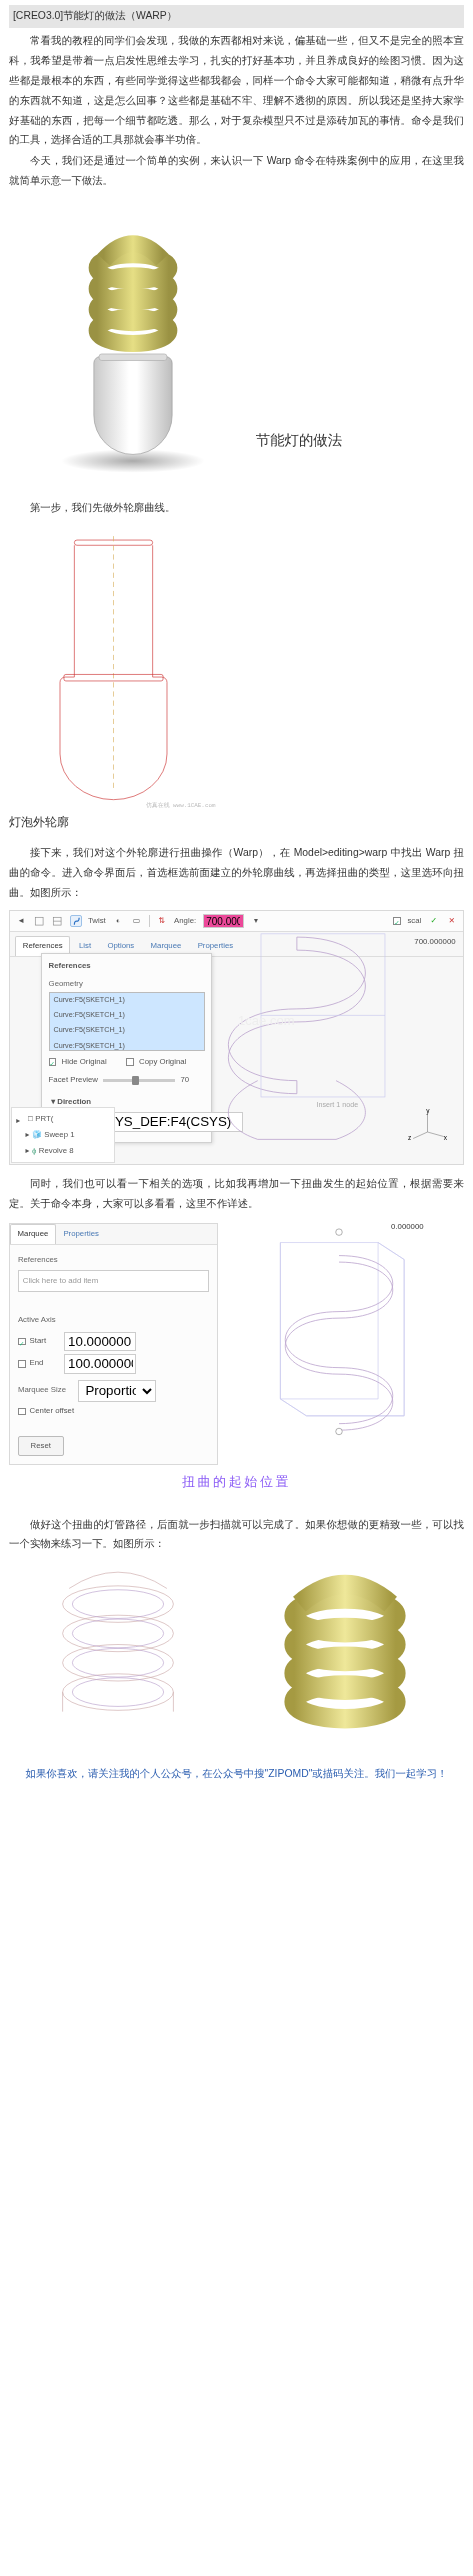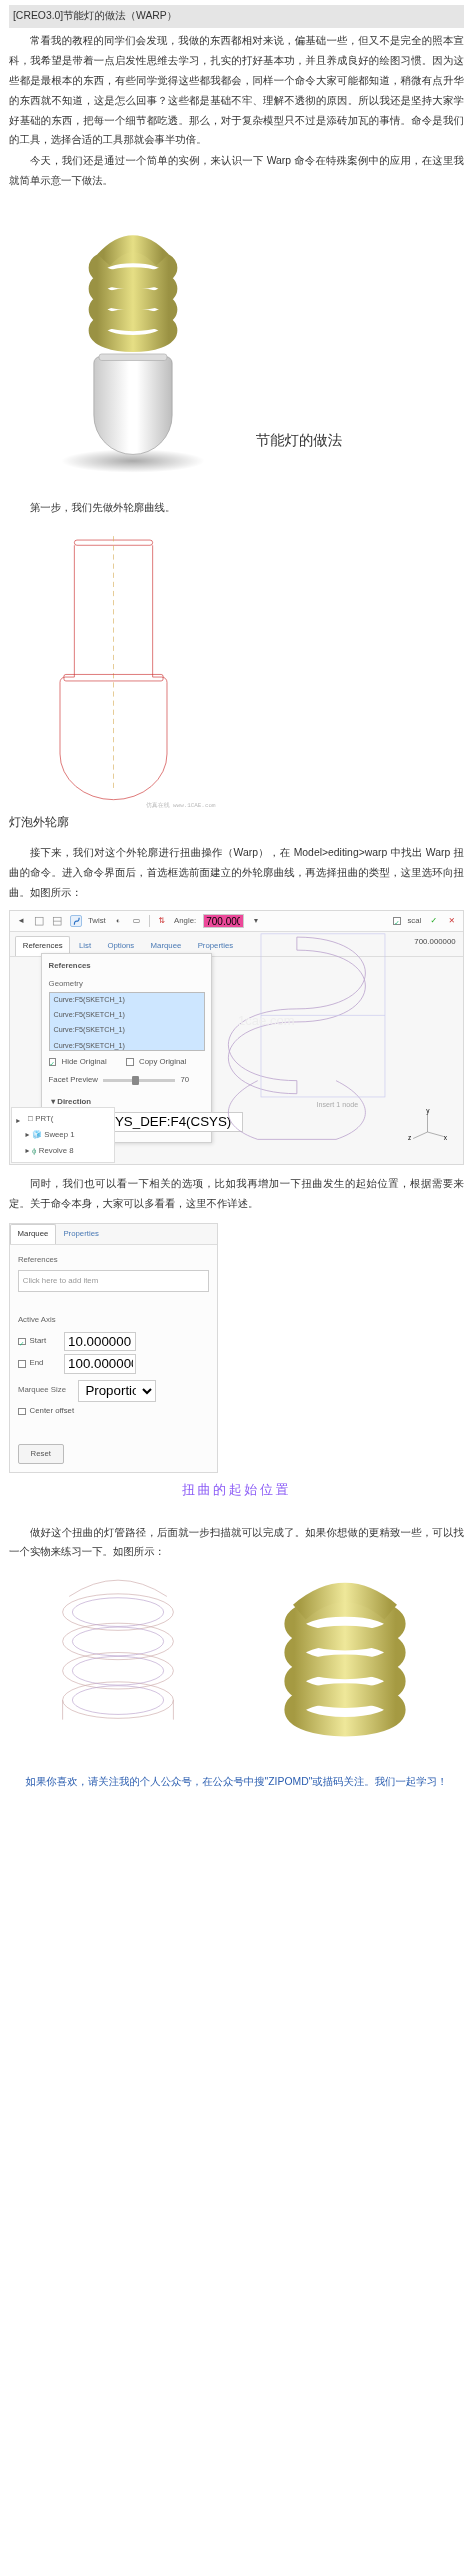--- a/index.html
+++ b/index.html
@@ -115,21 +115,21 @@
   .marq-body { padding:7.8px; background:#fcfcfc; }
   .ref-box {
     border:0.7px solid #ccc; background:#fff; padding:2.6px 3.9px; color:#999;
     margin-bottom:21px;
   }
   .num-input {
     width:72px; border:0.7px solid #ccc; padding:1.3px 2.6px; background:#fff;
   }
   .btn-reset {
     border:0.7px solid #bbb; background:#f4f4f4; padding:2px 11.7px;
-    border-radius:2px; display:inline-block; margin-top:22px;
+    border-radius:2px; display:inline-block; margin-top:14px;
   }
   .prop-label { font-size:13px; color:#8b5cf6; letter-spacing:2.6px; margin-top:5.2px; text-align:center; }
   .angle-badge {
     position:absolute; top:-2.6px; right:11.7px;
     font-size:7.8px; background:#fff; color:#333; padding:0 1.3px;
   }
   .twist-preview {
     display:inline-block; width:196px; height:235px; position:relative; vertical-align:top; margin-left:19.6px;
   }
   .final-row {
@@ -382,20 +382,35 @@
       </div>
       <div class="field-row">
         <span class="chk"></span>
         <span>Center offset</span>
       </div>
 
       <div class="btn-reset">Reset</div>
     </div>
   </div>
 
+  <div class="twist-preview">
+    <span class="angle-badge">0.000000</span>
+    <svg width="196" height="215" viewBox="0 0 300 330">
+      <g fill="none" stroke="#c8c8ee" stroke-width="1">
+        <path d="M60 30 l150 0 l40 26 l0 240 l-150 0 l-40 -26 z"></path>
+        <path d="M60 30 l0 240 l150 0 l0 -240 M210 30 l40 26 M60 270 l40 26 M100 296 l150 0 l0 -240"></path>
+      </g>
+      <g fill="none" stroke="#b9a0cc" stroke-width="1.2">
+        <path d="M150 50 c110 0 110 86 0 86 c-110 0 -110 86 0 86 c110 0 110 86 0 86"></path>
+        <path d="M150 60 c110 0 110 86 0 86 c-110 0 -110 86 0 86 c110 0 110 86 0 86"></path>
+      </g>
+      <circle cx="150" cy="14" r="5" fill="#fff" stroke="#888"></circle>
+      <circle cx="150" cy="320" r="5" fill="#fff" stroke="#888"></circle>
+    </svg>
+  </div>
 </div>
 <div class="prop-label">扭曲的起始位置</div>
 
 
 <p class="para" style="margin-top:19.6px;">做好这个扭曲的灯管路径，后面就一步扫描就可以完成了。如果你想做的更精致一些，可以找一个实物来练习一下。如图所示：</p>
 
 
 <div class="final-row">
   <svg width="150" height="189" viewBox="0 0 230 290">
     <g fill="none" stroke="#caa" stroke-width="1">

